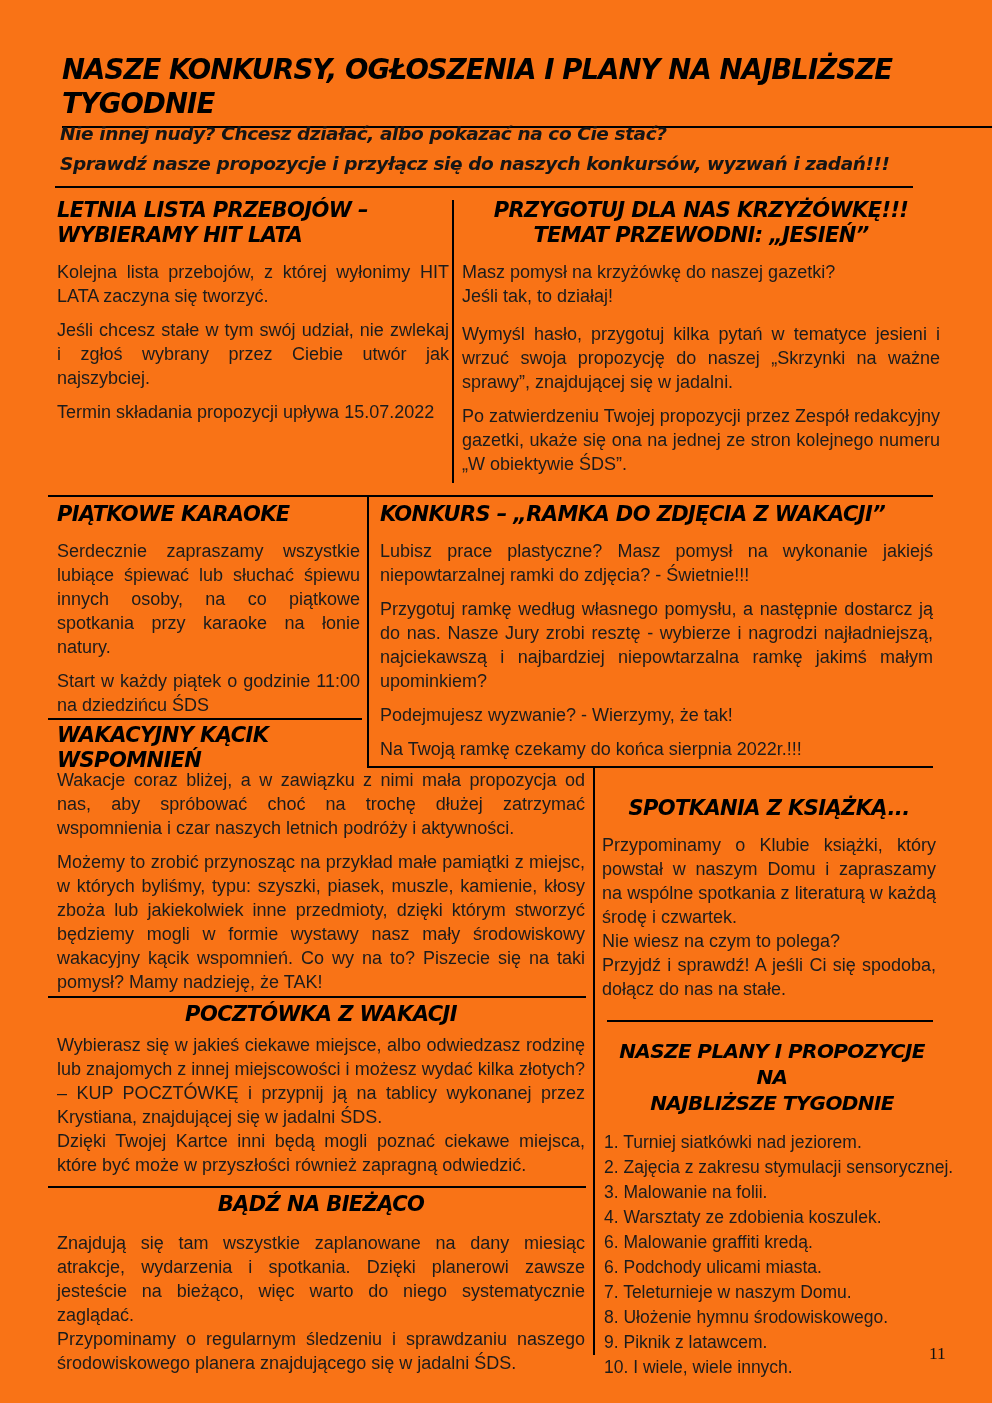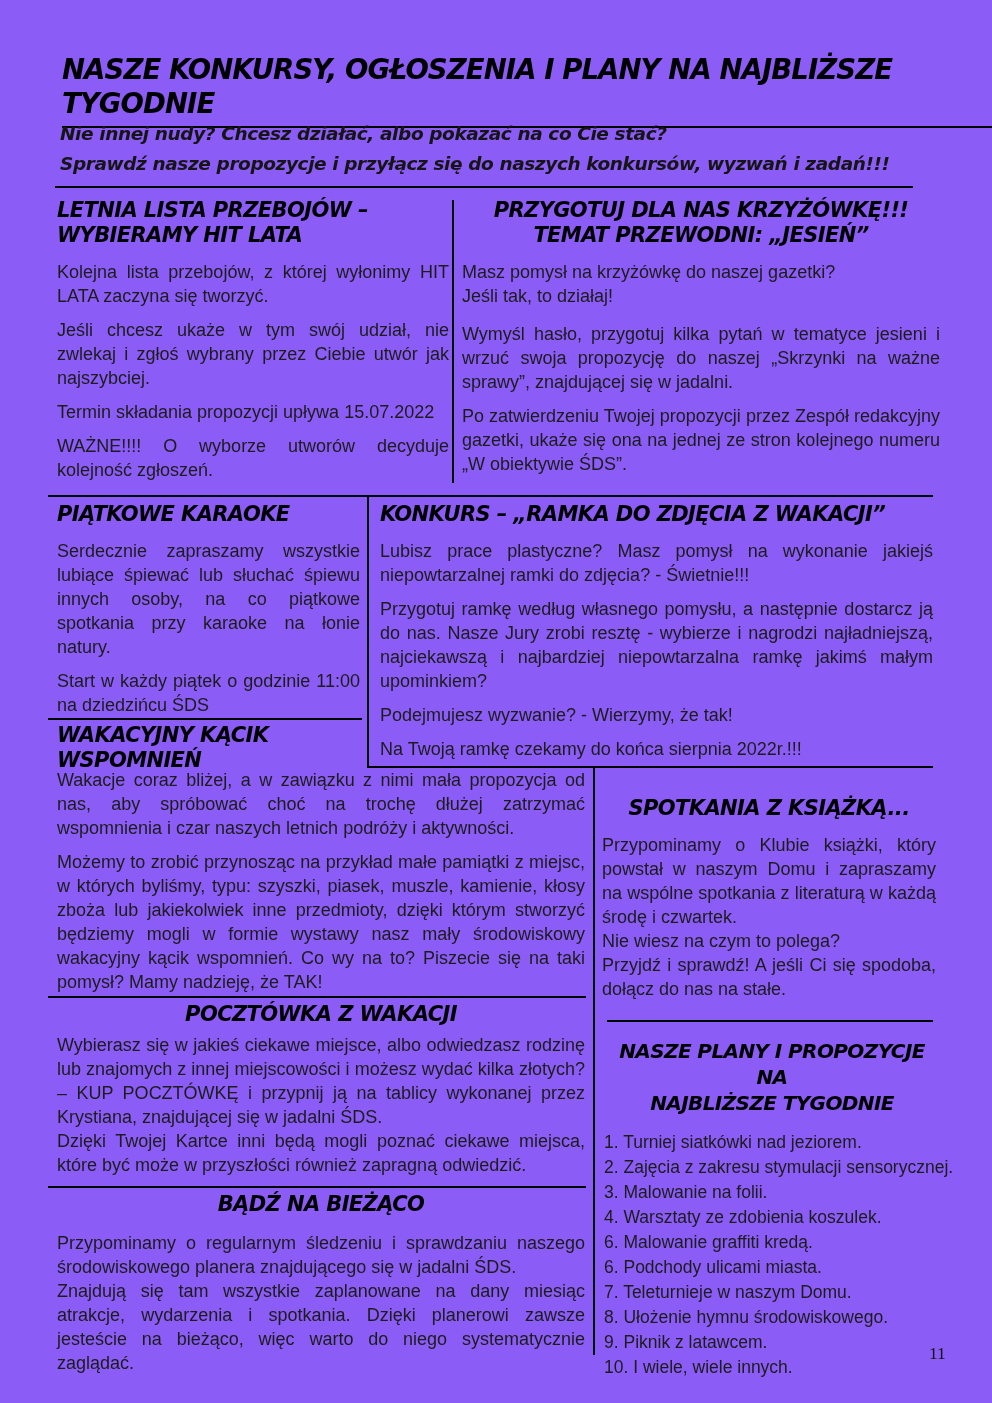--- a/index.html
+++ b/index.html
@@ -1,17 +1,17 @@
 <!DOCTYPE html>
 <html><head>
 <meta charset="utf-8">
 <style>
   html,body{margin:0;padding:0;background:#ffffff;}
   .page{
-    position:relative;width:992px;height:1403px;background:#8b5cf6;
+    position:relative;width:992px;height:1403px;background:#f97316;
     font-family:"Liberation Sans",sans-serif;color:#1c1c1c;overflow:hidden;
   }
   
   .marker{
     font-family:"DejaVu Sans",sans-serif;font-weight:bold;font-style:italic;
     letter-spacing:-0.6px;color:#000;
   }
   .title{
     position:absolute;left:62px;top:52px;margin:0;
     font-size:27.5px;line-height:34px;letter-spacing:-0.9px;
@@ -70,23 +70,22 @@
   <div class="hrule" style="top:996px;left:48px;width:538px;"></div>
   <div class="hrule" style="top:1186px;left:48px;width:538px;"></div>
   <div class="hrule" style="top:1020px;left:607px;width:326px;"></div>
 
   <div class="sec body" id="sec-letnia">
     <h2 class="marker sec-h">
       <div>LETNIA LISTA PRZEBOJÓW –</div>
       <div>WYBIERAMY HIT LATA</div>
     </h2>
     <p>Kolejna lista przebojów, z której wyłonimy HIT LATA zaczyna się tworzyć.</p>
-    <p>Jeśli chcesz ukaże w tym swój udział, nie zwlekaj i zgłoś wybrany przez Ciebie utwór jak najszybciej.</p>
+    <p>Jeśli chcesz stałe w tym swój udział, nie zwlekaj i zgłoś wybrany przez Ciebie utwór jak najszybciej.</p>
     <p>Termin składania propozycji upływa 15.07.2022</p>
-    <p>WAŻNE!!!! O wyborze utworów decyduje kolejność zgłoszeń.</p>
   </div>
 
   <div class="sec body" id="sec-krzyzowka">
     <h2 class="marker sec-h center">
       <div>PRZYGOTUJ DLA NAS KRZYŻÓWKĘ!!!</div>
       <div>TEMAT PRZEWODNI: „JESIEŃ”</div>
     </h2>
     <p class="tight left">Masz pomysł na krzyżówkę do naszej gazetki?</p>
     <p class="gap-after left">Jeśli tak, to działaj!</p>
     <p>Wymyśl hasło, przygotuj kilka pytań w tematyce jesieni i wrzuć swoja propozycję do naszej „Skrzynki na ważne sprawy”, znajdującej się w jadalni.</p>
@@ -124,22 +123,22 @@
   </div>
 
   <div class="sec body" id="sec-pocztowka">
     <h2 class="marker sec-h center" style="margin-bottom:6px;">POCZTÓWKA Z WAKACJI</h2>
     <p class="tight">Wybierasz się w jakieś ciekawe miejsce, albo odwiedzasz rodzinę lub znajomych z innej miejscowości i możesz wydać kilka złotych? – KUP POCZTÓWKĘ i przypnij ją na tablicy wykonanej przez Krystiana, znajdującej się w jadalni ŚDS.</p>
     <p class="tight">Dzięki Twojej Kartce inni będą mogli poznać ciekawe miejsca, które być może w przyszłości również zapragną odwiedzić.</p>
   </div>
 
   <div class="sec body" id="sec-badz">
     <h2 class="marker sec-h center" style="margin-bottom:14px;">BĄDŹ NA BIEŻĄCO</h2>
+    <p class="tight">Znajdują się tam wszystkie zaplanowane na dany miesiąc atrakcje, wydarzenia i spotkania. Dzięki planerowi zawsze jesteście na bieżąco, więc warto do niego systematycznie zaglądać.</p>
     <p class="tight">Przypominamy o regularnym śledzeniu i sprawdzaniu naszego środowiskowego planera znajdującego się w jadalni ŚDS.</p>
-    <p class="tight">Znajdują się tam wszystkie zaplanowane na dany miesiąc atrakcje, wydarzenia i spotkania. Dzięki planerowi zawsze jesteście na bieżąco, więc warto do niego systematycznie zaglądać.</p>
   </div>
 
   <div class="sec" id="sec-plany">
     <h2 class="marker sec-h center">
       <div>NASZE PLANY I PROPOZYCJE NA</div>
       <div>NAJBLIŻSZE TYGODNIE</div>
     </h2>
     <div class="plan-list">
       <div>1. Turniej siatkówki nad jeziorem.</div>
       <div>2. Zajęcia z zakresu stymulacji sensorycznej.</div>

